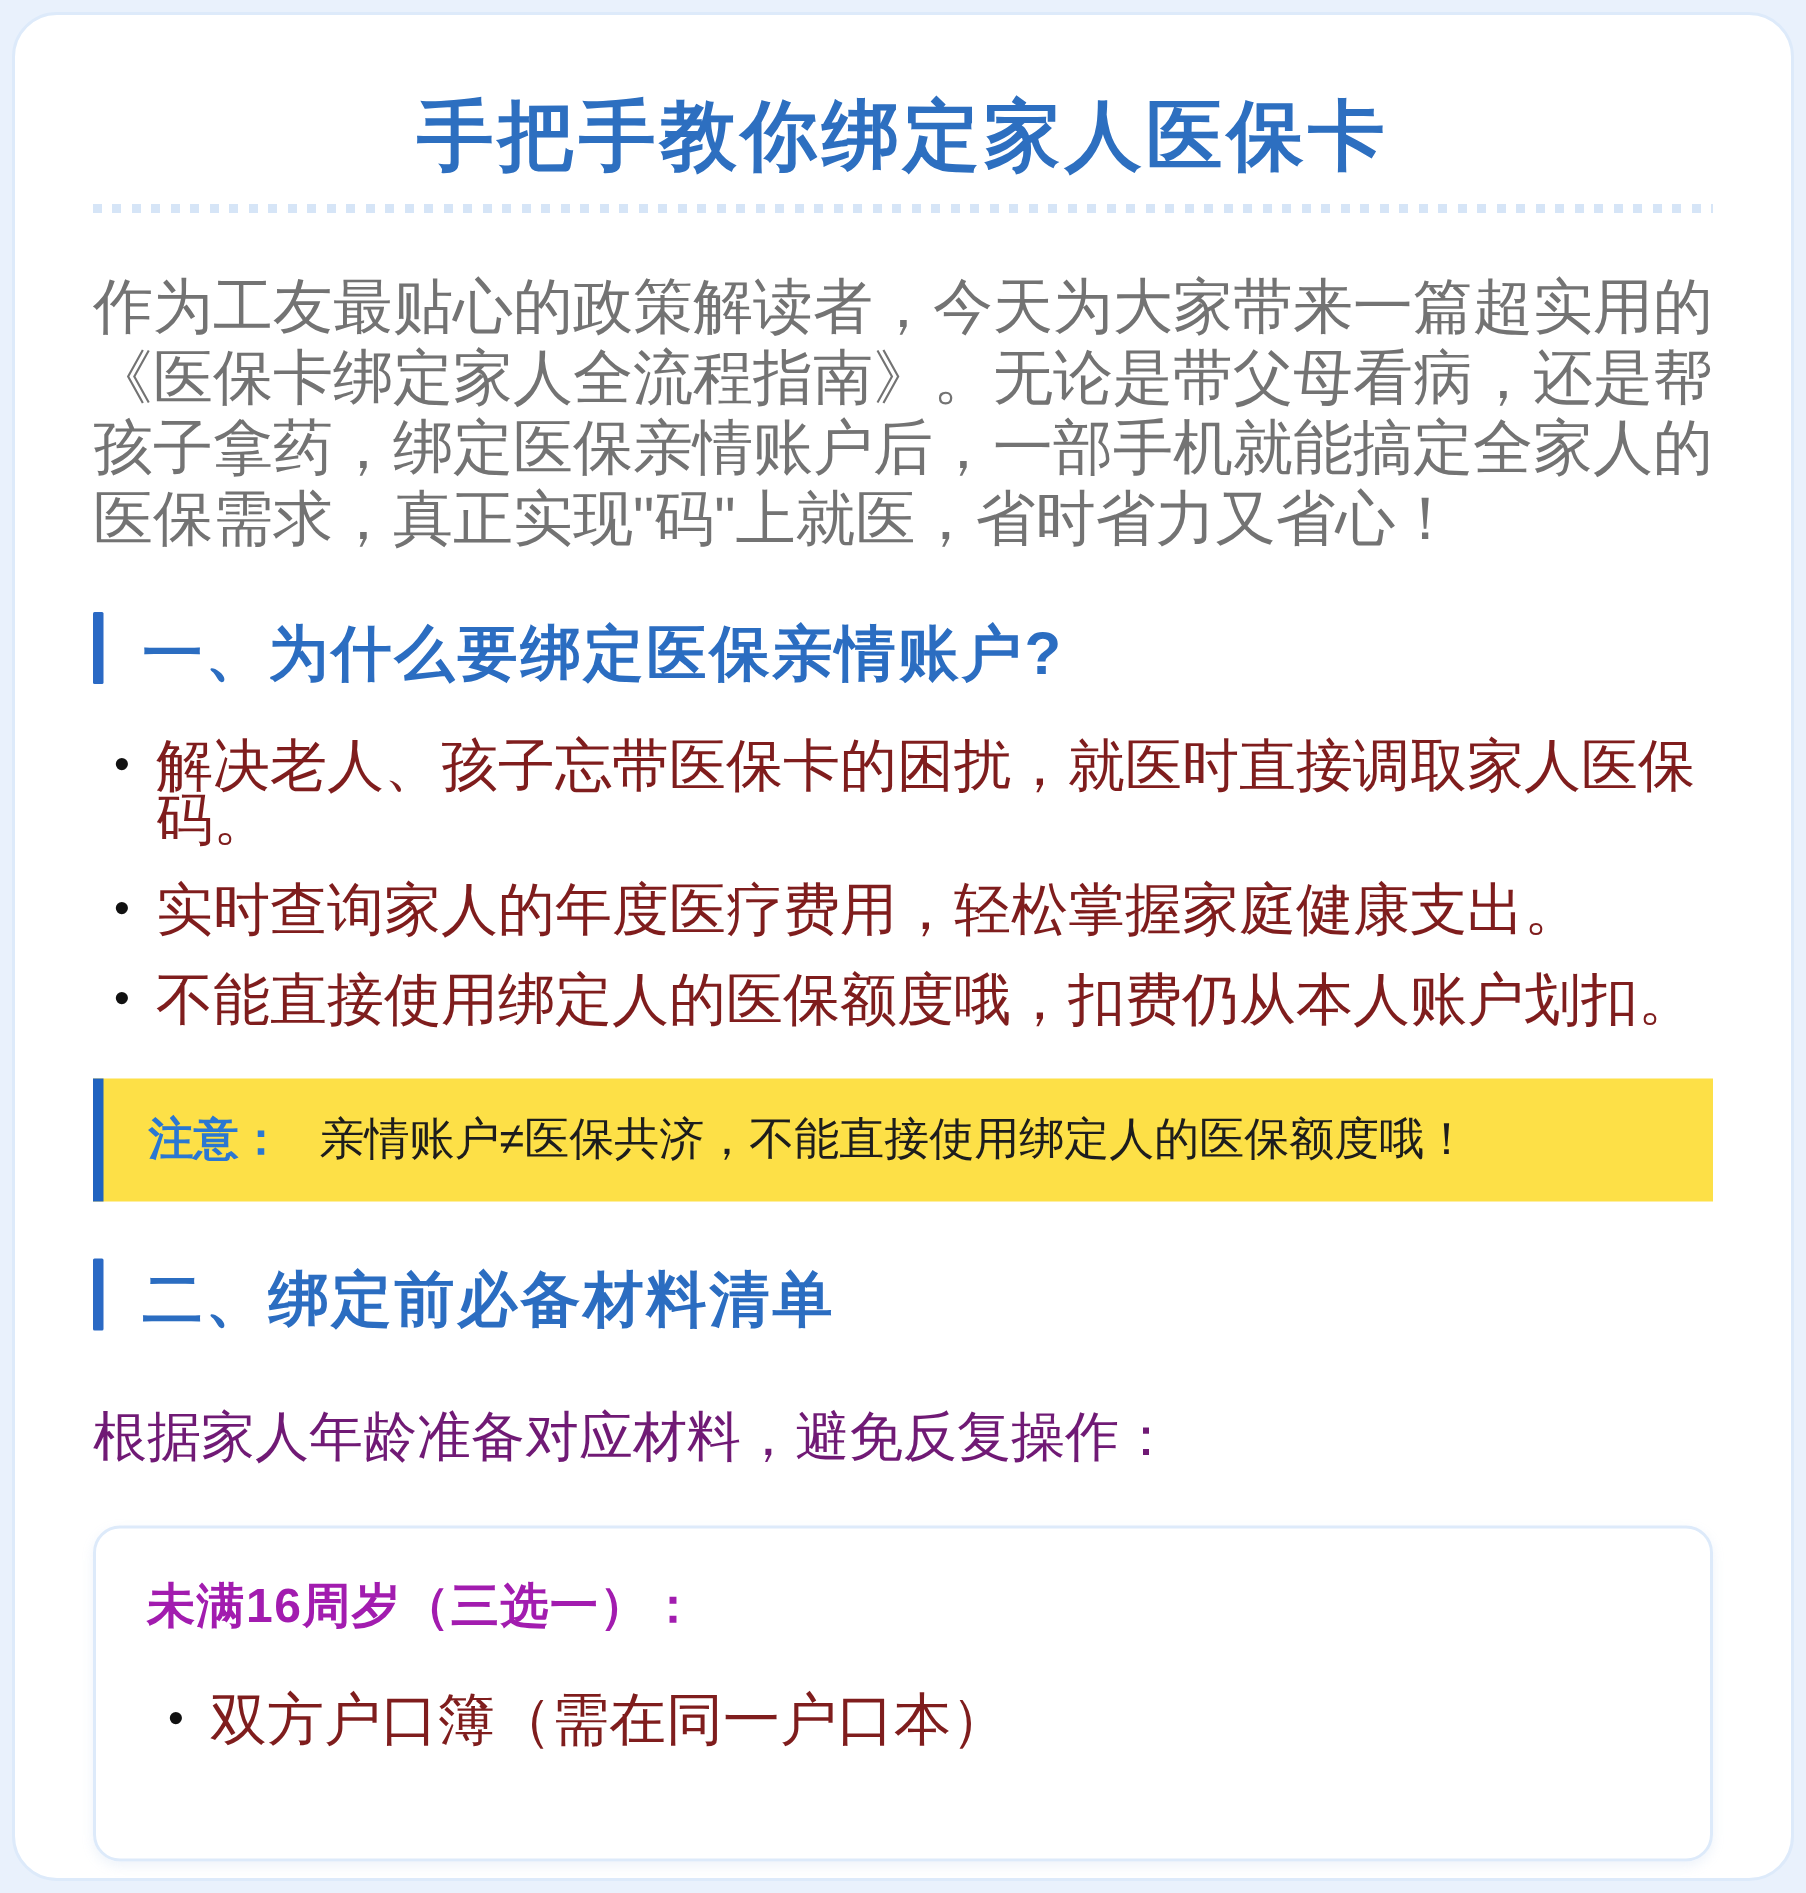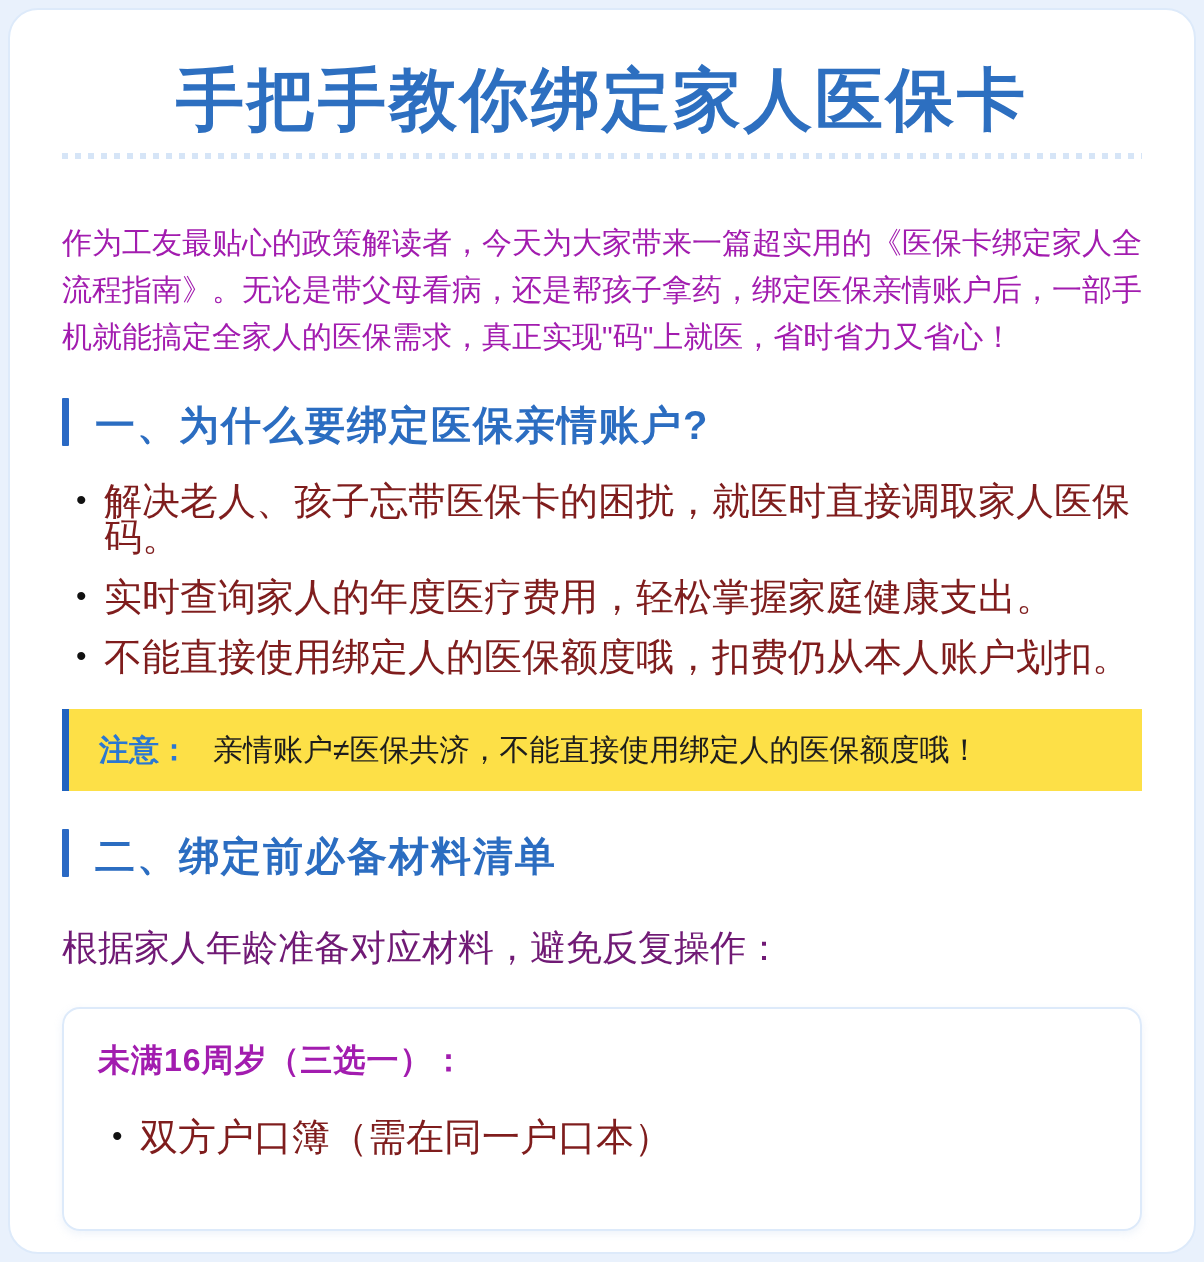--- a/index.html
+++ b/index.html
@@ -15,37 +15,37 @@
     background:#ffffff;
     border:2px solid #ddeafa;
     border-radius:30px;
     box-sizing:border-box;
     padding:0 52px;
     overflow:hidden;
   }
   .title{
     margin:54px 0 0;
     text-align:center;
-    font-size:68px;
+    font-size:51px;
     font-weight:900;
     color:#2d6fc0;
     letter-spacing:3px;
     line-height:1.05;
     white-space:nowrap;
   }
   .divider{
     margin-top:18px;
     height:6px;
     background:repeating-linear-gradient(90deg,#d6e5f7 0px,#d6e5f7 6px,transparent 6px,transparent 13px);
   }
   .intro{
-    margin:60px 0 0;
-    font-size:30px;
+    margin:40px 0 0;
+    font-size:40px;
     line-height:47px;
-    color:#a21caf;
+    color:#737373;
     text-align:justify;
   }
   .sec-head{
     display:flex;
     align-items:flex-start;
     margin-top:38px;
   }
   .sec-head .bar{
     width:7px;height:48px;
     background:#2a69c4;

